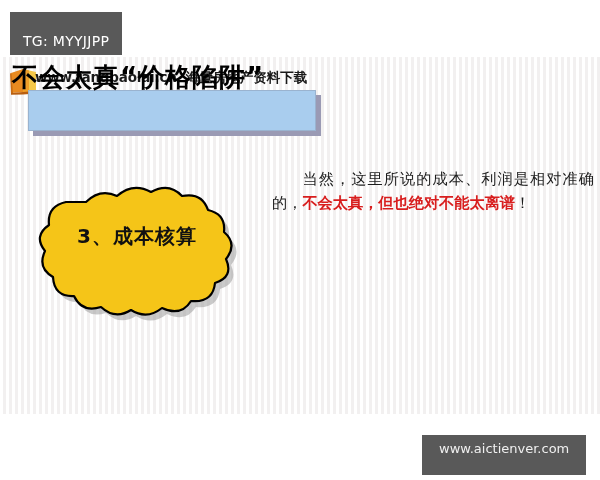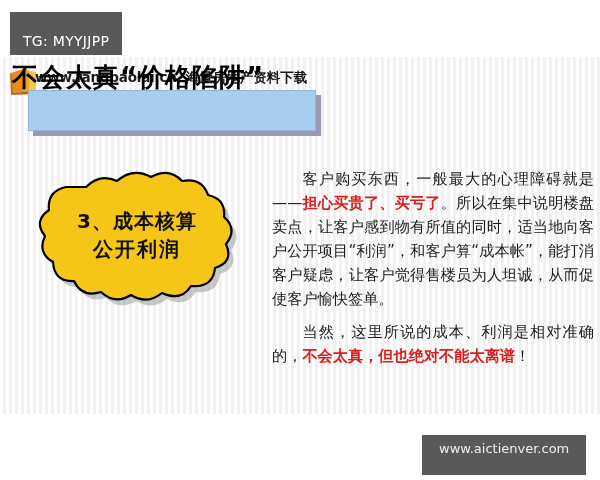--- a/index.html
+++ b/index.html
@@ -102,21 +102,21 @@
     font-weight: bold;
     color: #000000;
     letter-spacing: 1px;
     white-space: nowrap;
   }
 
   
   #cloud-wrap {
     position: absolute;
     left: 18px;
-    top: 114px;
+    top: 129px;
     width: 216px;
     height: 140px;
   }
   #cloud-svg {
     position: absolute;
     left: 0;
     top: 0;
   }
   #cloud-label {
     position: absolute;
@@ -185,25 +185,23 @@
                  q-12 -15 4 -26 q-2 -19 17 -23 Z" fill="#9e9e9e" opacity="0.55" transform="translate(5,6)"></path>
         <path d="M62 10 q14 -14 31 -6 q16 -14 34 -4 q18 -10 31 4 q20 -4 26 14
                  q18 4 16 22 q14 12 2 27 q8 18 -11 24 q-2 20 -24 18
                  q-10 16 -29 7 q-15 12 -31 2 q-16 10 -30 -3
                  q-19 6 -27 -11 q-20 1 -21 -19 q-16 -9 -8 -26
                  q-12 -15 4 -26 q-2 -19 17 -23 Z" fill="#f5c518" stroke="#000000" stroke-width="2.2" stroke-linejoin="round"></path>
       </g>
     </svg>
     <div id="cloud-label">
       <div class="l1">3、成本核算</div>
-      <div class="l2">公开利润</div>
     </div>
   </div>
 
   <div id="body-copy">
-    <p><span>客户购买东西，一般最大的心理障碍就是——</span><span class="hl">担心买贵了、买亏了</span><span>。所以在集中说明楼盘卖点，让客户感到物有所值的同时，适当地向客户公开项目“利润”，和客户算“成本帐”，能打消客户疑虑，让客户觉得售楼员为人坦诚，从而促使客户愉快签单。</span></p>
     <p><span>当然，这里所说的成本、利润是相对准确的，</span><span class="hl">不会太真，但也绝对不能太离谱</span><span>！</span></p>
   </div>
 
 </div>
 
 <div id="tg-badge">TG: MYYJJPP</div>
 <div id="site-badge">www.aictienver.com</div>
 
 </body></html>

